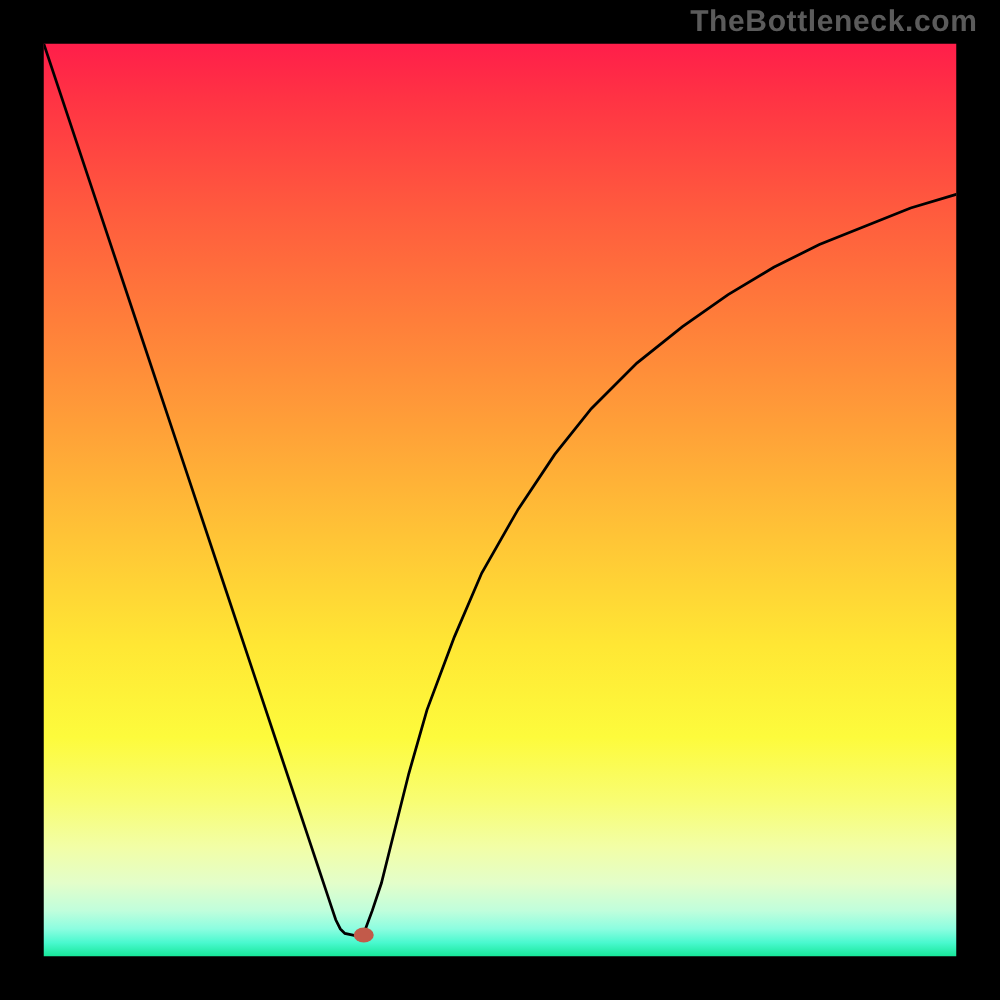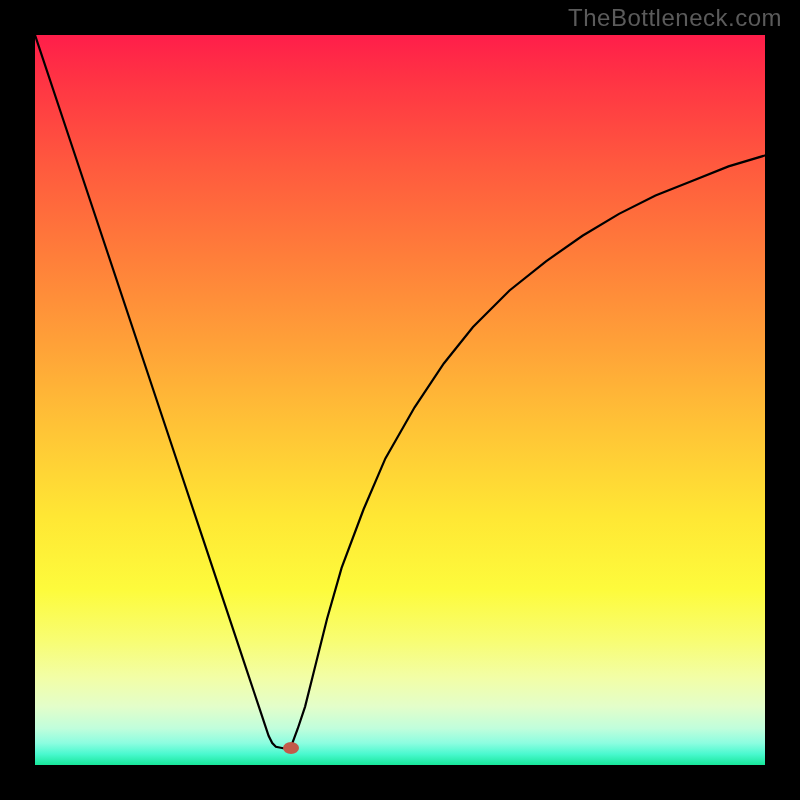--- a/index.html
+++ b/index.html
@@ -10,21 +10,21 @@
     position: relative;
     font-family: Arial, sans-serif;
     overflow: hidden;
   }
   .watermark {
     position: absolute;
     top: 4px;
     right: 18px;
     color: #5b5b5b;
     font-size: 24px;
-    font-weight: 400;
+    font-weight: 700;
     z-index: 10;
     letter-spacing: 0.5px;
   }
   .plot-area {
     position: absolute;
     top: 35px;
     left: 35px;
     width: 730px;
     height: 730px;
     background: linear-gradient(to bottom,

